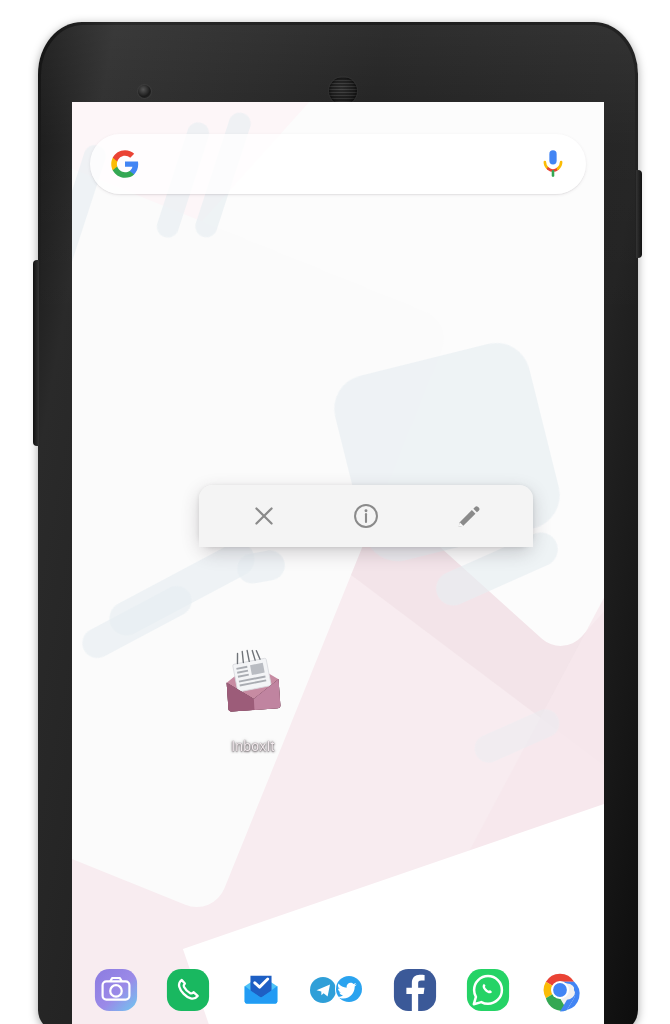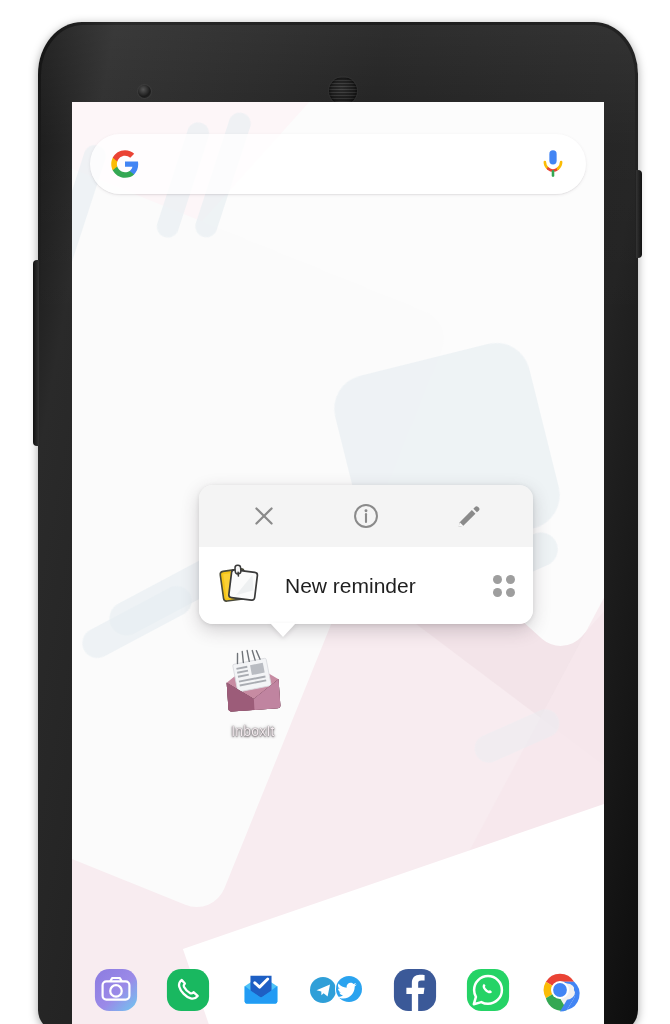--- a/index.html
+++ b/index.html
@@ -175,21 +175,21 @@
   
   #app-icon-inboxit {
     position: absolute;
     left: 126px; top: 545px;
     width: 110px;
     text-align: center;
     cursor: pointer;
   }
   #inboxit-glyph { width: 72px; height: 72px; display: block; margin: 0 auto; }
   #inboxit-label {
-    margin-top: 4px;
+    margin-top: 19px;
     font-size: 14px;
     color: #f3eaee;
     font-family: "Liberation Sans", sans-serif;
     text-shadow: 0 0 1px #6b6b6b, 0 1px 2px rgba(60,50,55,0.75), 0 0 3px rgba(70,60,65,0.5);
     letter-spacing: 0.2px;
   }
 
   
   #shortcut-popup {
     position: absolute;
@@ -360,46 +360,20 @@
           <span>
             <svg width="27" height="27" viewBox="0 0 24 24">
               <path d="M4.2 17.1 L15.0 6.3 L18.2 9.5 L7.4 20.3 L3.3 21.2 Z" fill="#8a8a8a"></path>
               <path d="M16.3 5.0 L17.8 3.5 a1.9 1.9 0 0 1 2.7 0 l0.6 0.6 a1.9 1.9 0 0 1 0 2.7 L19.5 8.2 Z" fill="#8a8a8a"></path>
               <path d="M4.2 17.1 L7.4 20.3 L3.3 21.2 Z" fill="#fafafa"></path>
             </svg>
           </span>
         </div>
       </div>
 
-      <div id="popup-shortcut-row">
-        <span>
-          <svg id="reminder-icon-glyph" viewBox="0 0 48 48">
-            <g transform="rotate(-8 24 24)">
-              <rect x="5" y="7" width="24" height="30" rx="3.2" fill="#F5C518" stroke="#4a4a3a" stroke-width="1.6"></rect>
-              <rect x="8" y="10" width="18" height="24" fill="#ffd84d" opacity="0.55"></rect>
-            </g>
-            <g transform="rotate(7 26 24)">
-              <rect x="13" y="9" width="26" height="28" rx="3" fill="#fbfbfb" stroke="#3a3a3a" stroke-width="1.7"></rect>
-              <path d="M34 12 L37 27 L20 34 Z" fill="#eceef0" opacity="0.9"></path>
-            </g>
-            <g transform="rotate(-4 22 10)">
-              <rect x="18.3" y="3.2" width="5.6" height="8.6" rx="2.6" fill="#f6f6f6" stroke="#3a3a3a" stroke-width="1.5"></rect>
-              <path d="M21.1 10.2 L21.1 14.0" stroke="#3a3a3a" stroke-width="1.6" stroke-linecap="round"></path>
-            </g>
-          </svg>
-        </span>
-        <span id="shortcut-label">New reminder</span>
-        <span id="drag-handle-dots">
-          <i></i>
-            <i></i>
-            <i></i>
-            <i></i>
-        </span>
-        <span id="popup-tail"></span>
-      </div>
     </div>
 
     <div id="app-icon-inboxit">
       <span>
         <svg id="inboxit-glyph" viewBox="0 0 72 72">
           <g transform="rotate(-4 36 40)">
             <path d="M10 34 L36 16 L62 34 L62 60 a3 3 0 0 1 -3 3 L13 63 a3 3 0 0 1 -3 -3 Z" fill="#c78ba2"></path>
             <g transform="rotate(-7 36 30)">
               <rect x="19" y="14" width="34" height="28" rx="1.5" fill="#f3f4f6" stroke="#d8dade" stroke-width="0.8"></rect>
               <rect x="36" y="18" width="13" height="10" fill="#b9bcc2"></rect>

